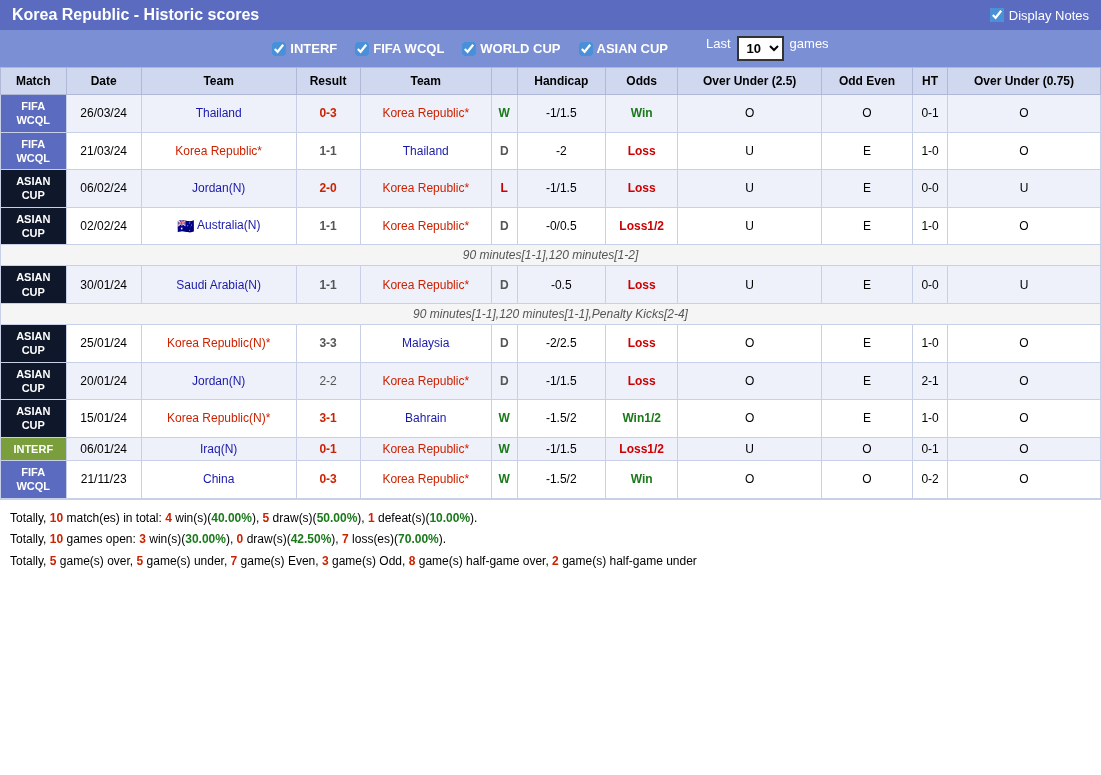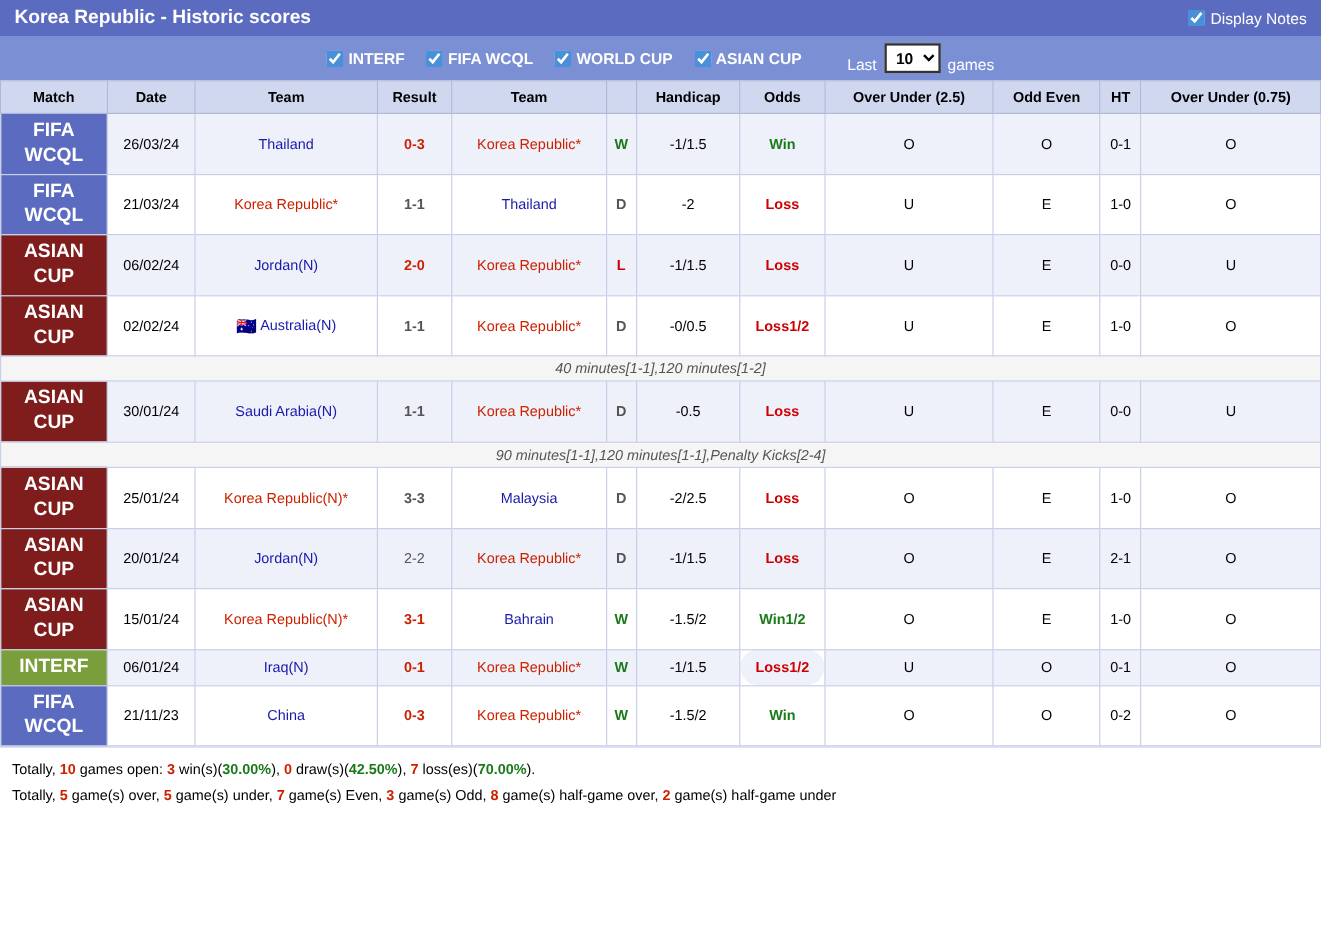--- a/index.html
+++ b/index.html
@@ -20,21 +20,21 @@
     .filter-bar {
       background: #7b8fd4;
       display: flex;
       align-items: center;
       justify-content: center;
       padding: 6px 10px;
       gap: 18px;
     }
     .filter-item { display: flex; align-items: center; gap: 4px; color: #fff; font-size: 13px; font-weight: bold; }
     .filter-item input[type=checkbox] { width: 14px; height: 14px; accent-color: #4a90d9; }
-    .last-games { display: flex; align-items: flex-end; gap: 6px; color: #fff; font-size: 13px; margin-left: 20px; }
+    .last-games { display: flex; align-items: flex-start; gap: 6px; color: #fff; font-size: 13px; margin-left: 20px; }
     .last-games select {
       padding: 2px 4px;
       border: 2px solid #333;
       background: #fff;
       color: #000;
       font-size: 13px;
       font-weight: bold;
     }
 
     table {
@@ -55,35 +55,35 @@
     tbody tr td {
       text-align: center;
       padding: 4px 3px;
       border: 1px solid #c8d0e8;
       font-size: 12px;
     }
 
     .row-label-cell {
       color: #fff;
       font-weight: bold;
-      font-size: 16px;
+      font-size: 11px;
       padding: 4px 3px;
       line-height: 1.3;
     }
     .label-fifawcql { background: #5b6bbf; }
-    .label-asiancup { background: #7f1d1d; }
+    .label-asiancup { background: #0f172a; }
     .label-interf { background: #7a9e3b; }
 
     .team-home { color: #1a1aaa; }
     .team-away { color: #cc2200; }
     .result-win { color: #cc2200; font-weight: bold; }
     .result-draw { color: #555; font-weight: bold; }
     .outcome-win { color: #1a7a1a; font-weight: bold; }
     .outcome-loss { color: #cc0000; font-weight: bold; }
-    .outcome-loss2 { color: #cc0000; font-weight: bold; border-radius: 16px; }
+    .outcome-loss2 { color: #cc0000; font-weight: bold; }
 
     .wdl-w { color: #1a7a1a; font-weight: bold; }
     .wdl-d { color: #555; font-weight: bold; }
     .wdl-l { color: #cc0000; font-weight: bold; }
 
     .note-row td {
       background: #f5f5f5;
       color: #555;
       font-style: italic;
       text-align: center;
@@ -217,21 +217,21 @@
           <td class="team-away">Korea Republic*</td>
           <td class="wdl-d">D</td>
           <td>-0/0.5</td>
           <td class="outcome-loss2" style="font-weight: bold;">Loss1/2</td>
           <td>U</td>
           <td>E</td>
           <td>1-0</td>
           <td>O</td>
         </tr>
         <tr class="note-row">
-          <td colspan="12">40 minutes[1-1],120 minutes[1-2]</td>
+          <td colspan="12">90 minutes[1-1],120 minutes[1-2]</td>
         </tr>
         <tr class="odd-row">
           <td class="row-label-cell label-asiancup" style="white-space: pre-line;">ASIAN
 CUP</td>
           <td>30/01/24</td>
           <td class="team-home">Saudi Arabia(N)</td>
           <td class="result-draw" style="font-weight: bold;">1-1</td>
           <td class="team-away">Korea Republic*</td>
           <td class="wdl-d">D</td>
           <td>-0.5</td>
@@ -316,20 +316,26 @@
           <td>O</td>
           <td>O</td>
           <td>0-2</td>
           <td>O</td>
         </tr>
       </tbody>
   </table>
 
   <div class="summary-section">
     <div>
+      Totally, <span class="sum-num">10</span> match(es) in total:
+      <span class="sum-num">4</span> win(s)(<span class="sum-pct">40.00%</span>),
+      <span class="sum-num">5</span> draw(s)(<span class="sum-pct">50.00%</span>),
+      <span class="sum-num">1</span> defeat(s)(<span class="sum-pct">10.00%</span>).
+    </div>
+    <div>
       Totally, <span class="sum-num">10</span> games open:
       <span class="sum-num">3</span> win(s)(<span class="sum-pct">30.00%</span>),
       <span class="sum-num">0</span> draw(s)(<span class="sum-pct">42.50%</span>),
       <span class="sum-num">7</span> loss(es)(<span class="sum-pct">70.00%</span>).
     </div>
     <div>
       Totally, <span class="sum-num">5</span> game(s) over, <span class="sum-num">5</span> game(s) under, <span class="sum-num">7</span> game(s) Even, <span class="sum-num">3</span> game(s) Odd, <span class="sum-num">8</span> game(s) half-game over, <span class="sum-num">2</span> game(s) half-game under
     </div>
   </div>
 

